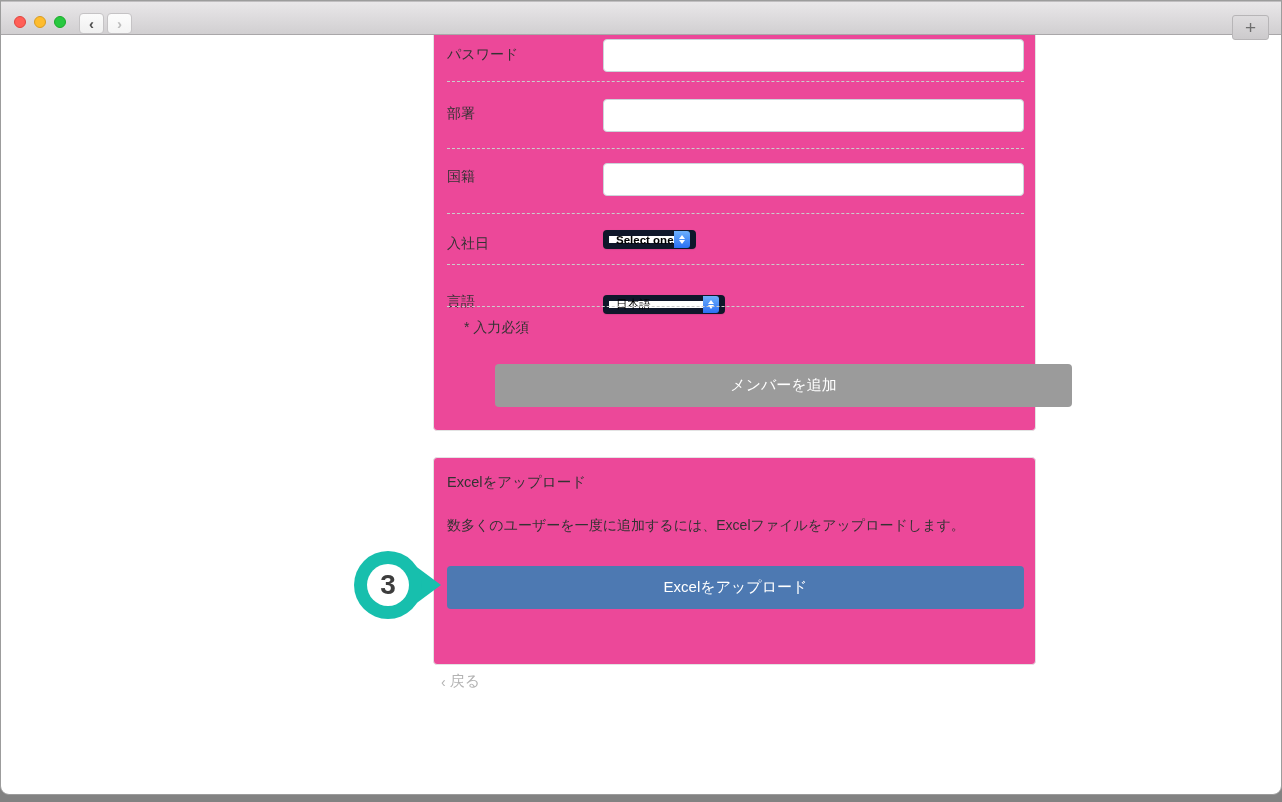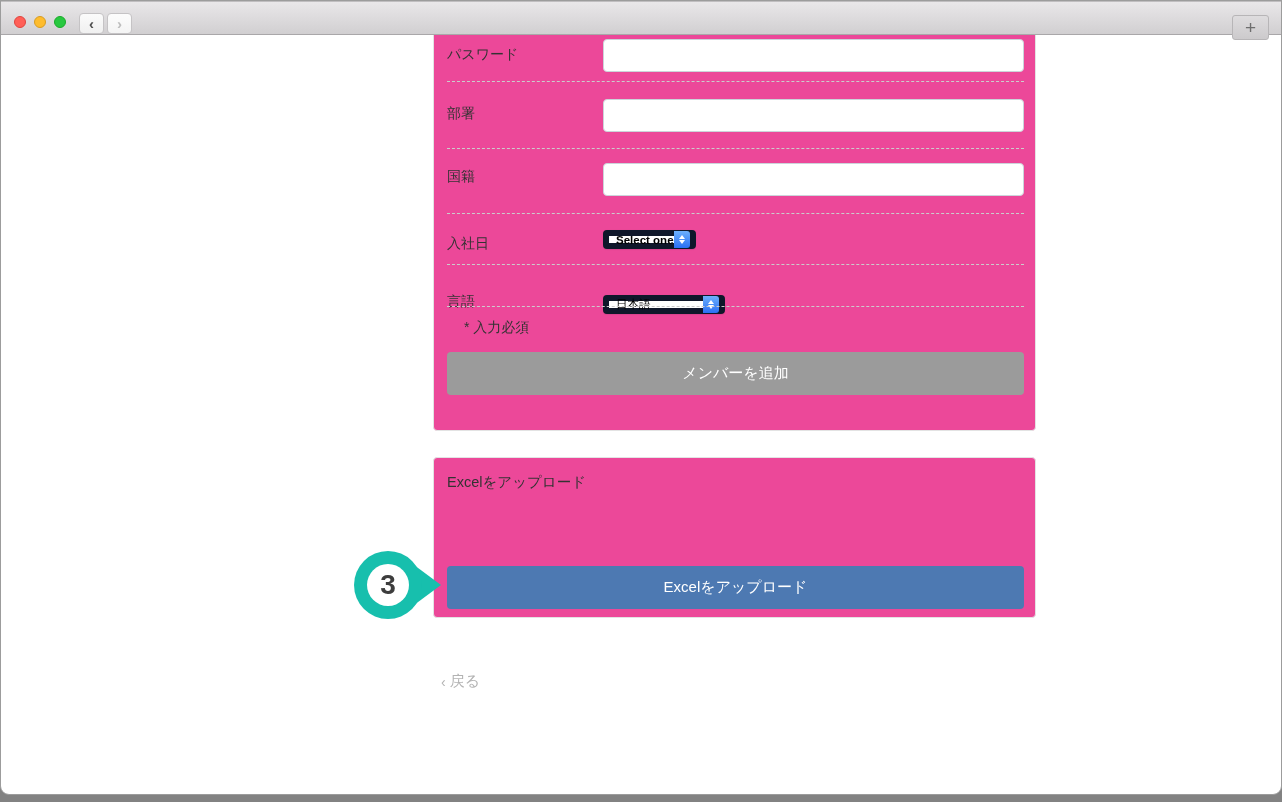--- a/index.html
+++ b/index.html
@@ -40,21 +40,21 @@
     border:1px solid #b7b5b7; border-radius:3px;
     display:flex; align-items:center; justify-content:center;
     color:#6e6e6e; font-size:19px; line-height:1;
   }
   
   .card {
     position:absolute; left:432px; width:603px;
     background:#ec4899; border:1px solid #e3e3e3; border-radius:4px;
   }
   .card1 { top:20px; height:410px; z-index:1; }
-  .card2 { top:456px; height:161px; z-index:1;padding-left:40px; }
+  .card2 { top:456px; height:208px; z-index:1;padding-left:40px; }
   .form-label {
     position:absolute; left:13px; font-size:14px; color:#333;
   }
   .text-input {
     position:absolute; left:169px; width:421px; height:33px;
     background:#fff; border:1px solid #ccd4da; border-radius:4px;
     font-size:14px; color:#333; padding:0 8px; outline:none;
   }
   .dashed { position:absolute; left:13px; width:577px; border-top:1px dashed #cccccc; }
   .mac-select {
@@ -75,21 +75,21 @@
   }
   .chev-up, .chev-down { width:0; height:0; border-left:3.5px solid transparent; border-right:3.5px solid transparent; }
   .chev-up   { border-bottom:4px solid #fff; }
   .chev-down { border-top:4px solid #fff; }
   .required-note { position:absolute; left:30px; top:297px; font-size:14px; color:#333; }
   .big-btn {
     position:absolute; left:13px; width:577px; height:43px;
     border:none; border-radius:4px; color:#fff; font-size:15px;
     font-family:inherit; display:flex; align-items:center; justify-content:center;
   }
-  .btn-gray { top:330px; background:#9b9b9b; }
+  .btn-gray { top:342px; background:#9b9b9b;margin-left:48px; }
   .btn-blue { top:108px; background:#4d79b2; }
   .card-title { position:absolute; left:13px; top:15px; font-size:14.5px; color:#333; }
   .card-desc  { position:absolute; left:13px; top:59px; font-size:14px; color:#333; }
   
   .marker { position:absolute; left:353px; top:550px; width:90px; height:70px; z-index:3; }
   .marker .ring {
     position:absolute; left:0; top:0; width:68px; height:68px; border-radius:50%;
     background:#17bfad; display:flex; align-items:center; justify-content:center;
   }
   .marker .inner {
@@ -165,20 +165,21 @@
     </div>
     <div class="dashed" style="top:284px"></div>
 
     <div class="required-note">* 入力必須</div>
 
     <button class="big-btn btn-gray">メンバーを追加</button>
   </div>
 
   <div class="card card2">
     <div class="card-title">Excelをアップロード</div>
+    <div class="card-desc">数多くのユーザーを一度に追加するには、Excelファイルをアップロードします。</div>
     <button class="big-btn btn-blue">Excelをアップロード</button>
   </div>
 
   <div class="marker">
     <div class="point"></div>
     <div class="ring">
       <div class="inner">3</div>
     </div>
   </div>
 

